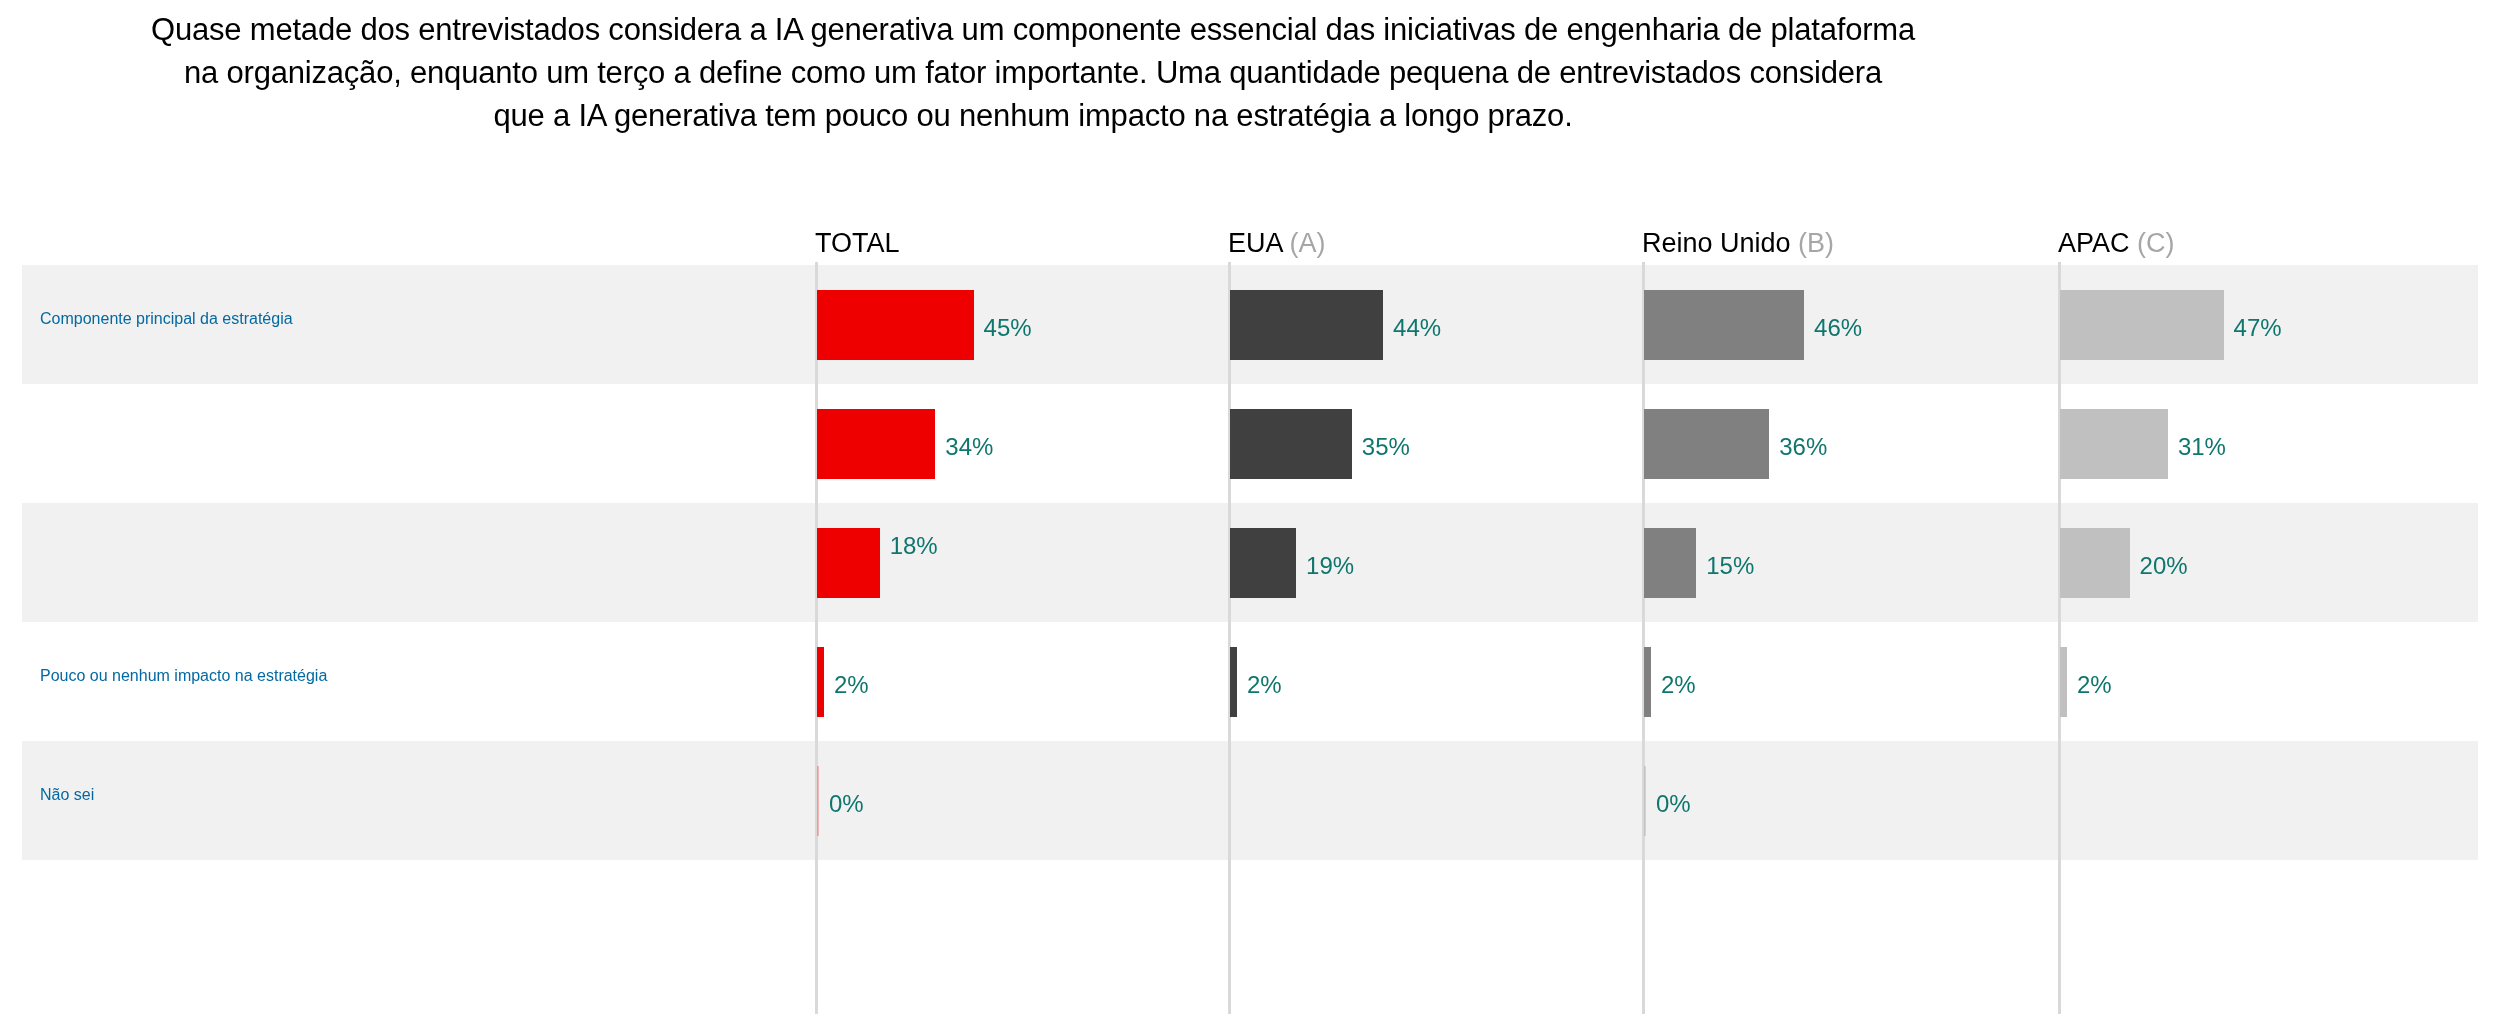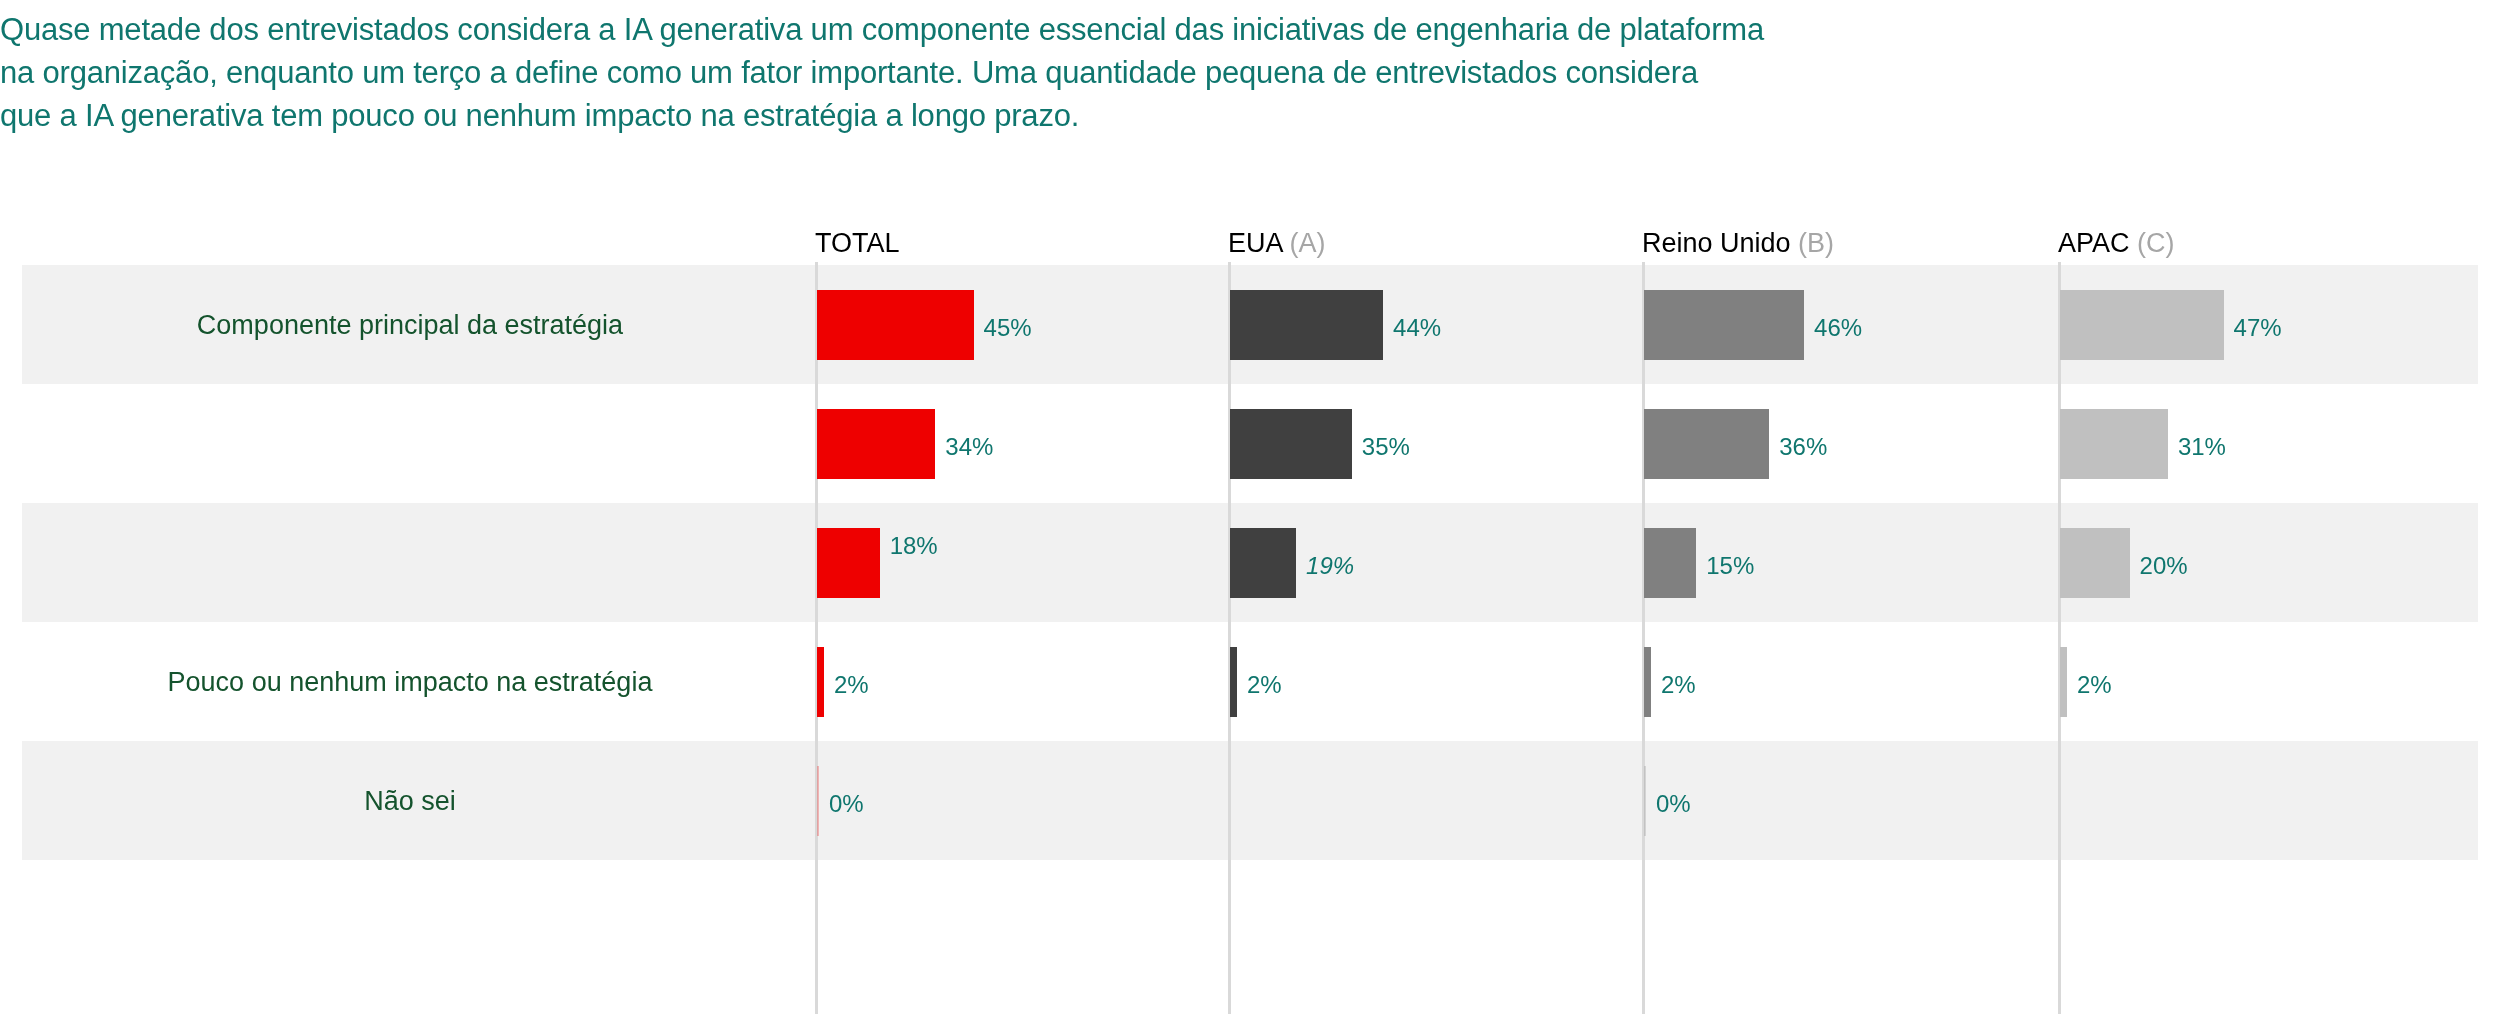--- a/index.html
+++ b/index.html
@@ -14,22 +14,22 @@
     overflow: hidden;
     position: relative;
   }
 
   
   #chart-title {
     position: absolute;
     left: 0;
     top: 8px;
     width: 2066px;
-    text-align: left;
-    color: #0f766e;
+    text-align: center;
+    color: #000000;
     font-size: 31px;
     line-height: 43px;
     font-weight: 400;
     letter-spacing: -0.2px;
     white-space: pre-line;
   }
 
   
   #plot {
     position: absolute;
@@ -64,23 +64,23 @@
     top: 262px;
     width: 3px;
     height: 752px;
     background: #d9d9d9;
   }
 
   .row-label {
     position: absolute;
     width: 740px;
     left: 40px;
-    text-align: center;
-    font-size: 27px;
-    color: #14532d;
+    text-align: left;
+    font-size: 16px;
+    color: #0369a1;
     white-space: nowrap;
   }
 
   .bar {
     position: absolute;
     height: 70px;
   }
 
   .bar-value {
     position: absolute;
@@ -119,21 +119,21 @@
     <div class="bar-value" style="left: 889.64px; top: 532px;">18%</div>
     <div class="bar" style="left: 817px; top: 647px; width: 6.96px; background: rgb(238, 0, 0);"></div>
     <div class="bar-value" style="left: 833.96px; top: 671px;">2%</div>
     <div class="bar" style="left: 817px; top: 766px; width: 2px; background: rgb(238, 0, 0); opacity: 0.25;"></div>
     <div class="bar-value" style="left: 829px; top: 790px;">0%</div>
     <div class="bar" style="left: 1230px; top: 290px; width: 153.12px; background: rgb(64, 64, 64);"></div>
     <div class="bar-value" style="left: 1393.12px; top: 314px;">44%</div>
     <div class="bar" style="left: 1230px; top: 409px; width: 121.8px; background: rgb(64, 64, 64);"></div>
     <div class="bar-value" style="left: 1361.8px; top: 433px;">35%</div>
     <div class="bar" style="left: 1230px; top: 528px; width: 66.12px; background: rgb(64, 64, 64);"></div>
-    <div class="bar-value" style="left: 1306.12px; top: 552px; font-style: italic;">19%</div>
+    <div class="bar-value" style="left: 1306.12px; top: 552px;">19%</div>
     <div class="bar" style="left: 1230px; top: 647px; width: 6.96px; background: rgb(64, 64, 64);"></div>
     <div class="bar-value" style="left: 1246.96px; top: 671px;">2%</div>
     <div class="bar" style="left: 1644px; top: 290px; width: 160.08px; background: rgb(128, 128, 128);"></div>
     <div class="bar-value" style="left: 1814.08px; top: 314px;">46%</div>
     <div class="bar" style="left: 1644px; top: 409px; width: 125.28px; background: rgb(128, 128, 128);"></div>
     <div class="bar-value" style="left: 1779.28px; top: 433px;">36%</div>
     <div class="bar" style="left: 1644px; top: 528px; width: 52.2px; background: rgb(128, 128, 128);"></div>
     <div class="bar-value" style="left: 1706.2px; top: 552px;">15%</div>
     <div class="bar" style="left: 1644px; top: 647px; width: 6.96px; background: rgb(128, 128, 128);"></div>
     <div class="bar-value" style="left: 1660.96px; top: 671px;">2%</div>

